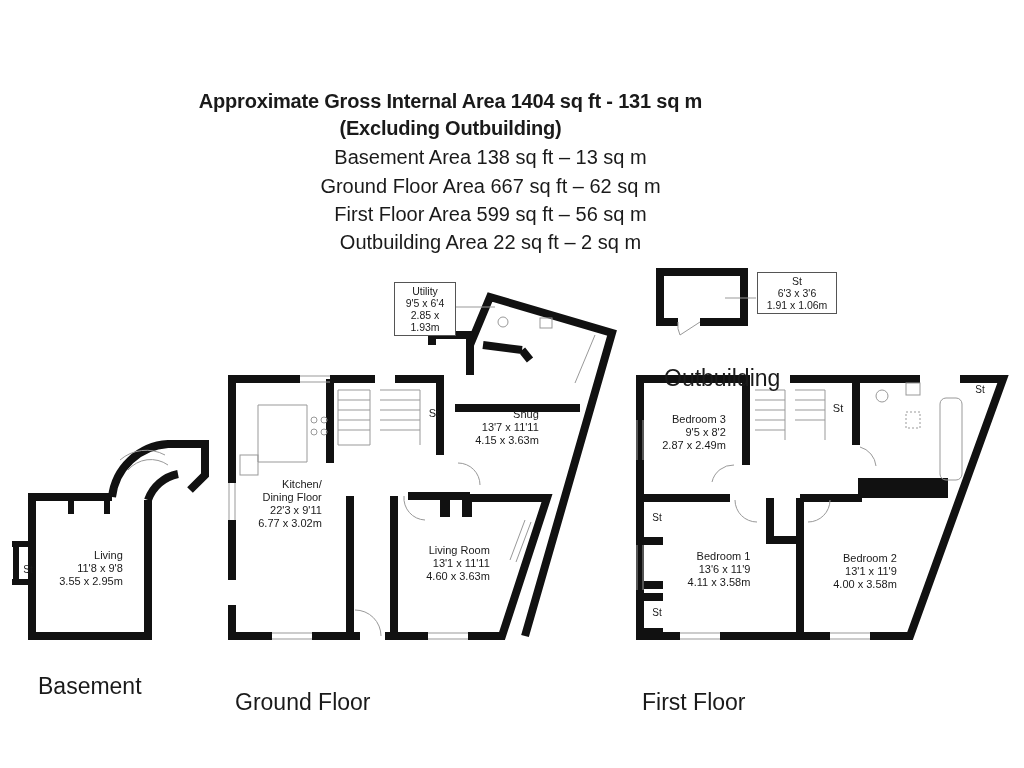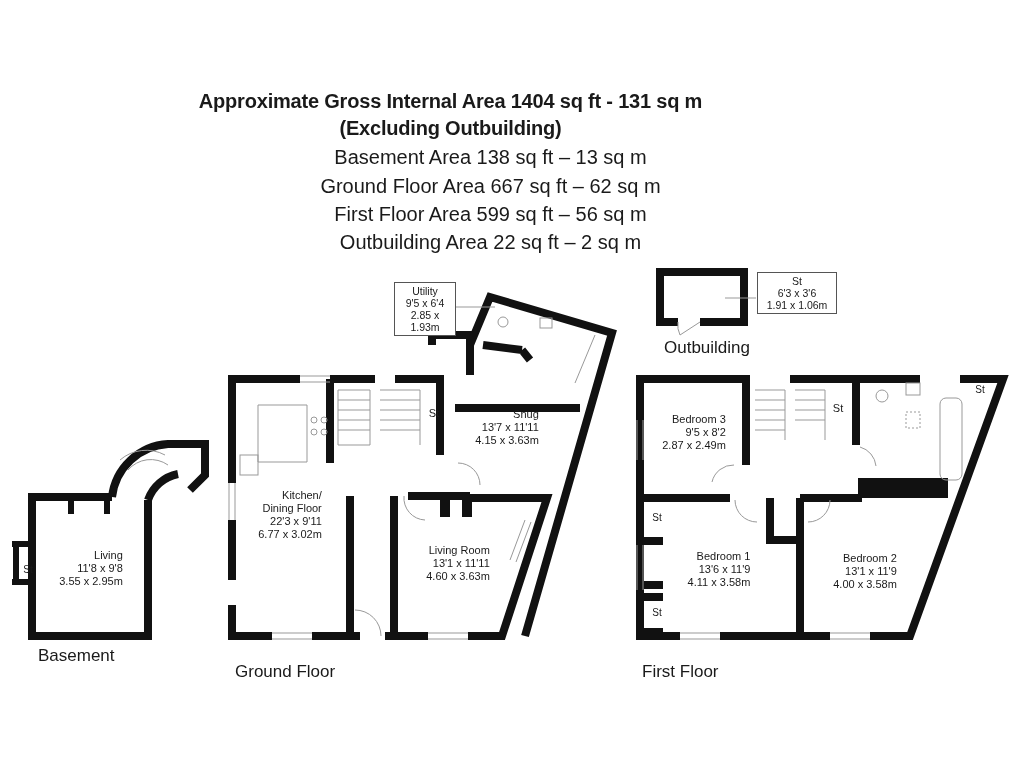--- a/index.html
+++ b/index.html
@@ -3,21 +3,21 @@
 <meta charset="utf-8">
 <style>
   html,body{margin:0;padding:0;background:#ffffff;}
   body{width:1024px;height:768px;position:relative;overflow:hidden;font-family:"Liberation Sans",sans-serif;color:#1a1a1a;}
   .hdr{position:absolute;left:0;width:901px;text-align:center;white-space:nowrap;}
   .h-bold{font-weight:bold;font-size:20px;letter-spacing:-0.2px;}
   .h-reg{font-size:20px;margin-left:40px;}
   svg{position:absolute;left:0;top:0;}
   .lbl{position:absolute;text-align:center;font-size:11px;line-height:13px;white-space:nowrap;transform:translateX(-50%);}
   .lbl span{display:block;text-align:right;}
-  .floor-lbl{position:absolute;font-size:17px;white-space:nowrap;}
+  .floor-lbl{position:absolute;font-size:23px;white-space:nowrap;margin-top:27px;}
   .callout{position:absolute;border:1px solid #555;background:#fff;text-align:center;font-size:10.5px;line-height:12px;padding:2px 3px;}
   .callout span{display:block;}
 </style>
 </head>
 <body>
 
 <div class="hdr h-bold" style="top:90px">Approximate Gross Internal Area 1404 sq ft - 131 sq m</div>
 <div class="hdr h-bold" style="top:117px">(Excluding Outbuilding)</div>
 <div class="hdr h-reg" style="top:146px">Basement Area 138 sq ft – 13 sq m</div>
 <div class="hdr h-reg" style="top:175px">Ground Floor Area 667 sq ft – 62 sq m</div>
@@ -116,21 +116,21 @@
   </g>
 </svg>
 
 <div class="lbl" style="left:91px;top:549px">
   <span>Living</span>
   <span>11'8 x 9'8</span>
   <span>3.55 x 2.95m</span>
 </div>
 <div class="lbl" style="left:28px;top:563px;font-size:10px">St</div>
 
-<div class="lbl" style="left:290px;top:489px">
+<div class="lbl" style="left:290px;top:478px">
   <span>Kitchen/</span>
   <span>Dining Floor</span>
   <span>22'3 x 9'11</span>
   <span>6.77 x 3.02m</span>
 </div>
 <div class="lbl" style="left:458px;top:544px">
   <span>Living Room</span>
   <span>13'1 x 11'11</span>
   <span>4.60 x 3.63m</span>
 </div>

